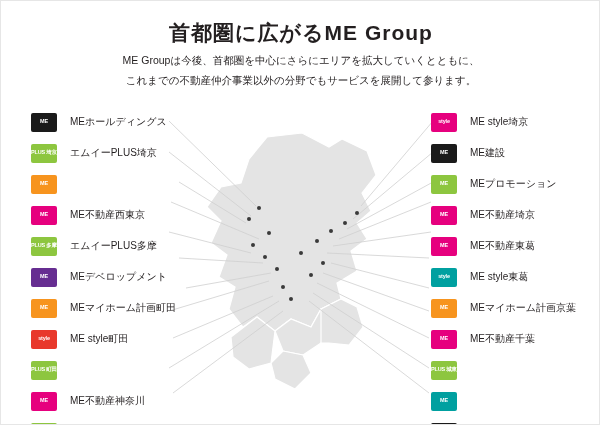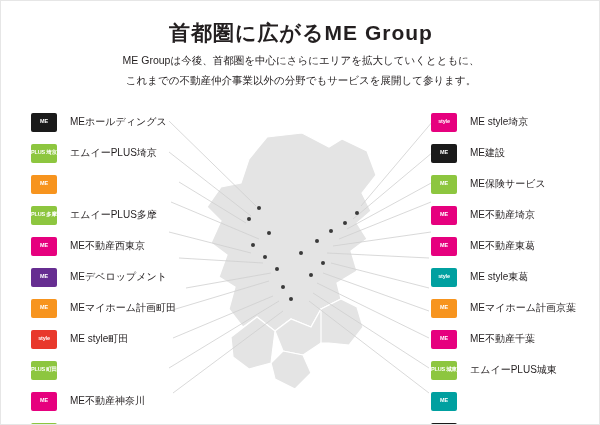--- a/index.html
+++ b/index.html
@@ -174,29 +174,29 @@
     </div>
     <div class="item">
       <span class="badge" style="background:#8dc63f">PLUS
 埼京</span>
       <span class="label">エムイーPLUS埼京</span>
     </div>
     <div class="item">
       <span class="badge" style="background:#f7941e">ME</span>
     </div>
     <div class="item">
+      <span class="badge" style="background:#e6007e">ME</span>
+      <span class="label">ME不動産西東京</span>
+    </div>
+    <div class="item">
       <span class="badge" style="background:#8dc63f">PLUS
 多摩</span>
       <span class="label">エムイーPLUS多摩</span>
     </div>
     <div class="item">
-      <span class="badge" style="background:#e6007e">ME</span>
-      <span class="label">ME不動産西東京</span>
-    </div>
-    <div class="item">
       <span class="badge" style="background:#662d91">ME</span>
       <span class="label">MEデベロップメント</span>
     </div>
     <div class="item">
       <span class="badge" style="background:#f7941e">ME</span>
       <span class="label">MEマイホーム計画町田</span>
     </div>
     <div class="item">
       <span class="badge" style="background:#e8382b">style</span>
       <span class="label">ME style町田</span>
@@ -220,21 +220,21 @@
     <div class="item">
       <span class="badge" style="background:#e6007e">style</span>
       <span class="label">ME style埼京</span>
     </div>
     <div class="item">
       <span class="badge" style="background:#1a1a1a">ME</span>
       <span class="label">ME建設</span>
     </div>
     <div class="item">
       <span class="badge" style="background:#8dc63f">ME</span>
-      <span class="label">ME保険サービス</span>
+      <span class="label">MEプロモーション</span>
     </div>
     <div class="item">
       <span class="badge" style="background:#e6007e">ME</span>
       <span class="label">ME不動産埼京</span>
     </div>
     <div class="item">
       <span class="badge" style="background:#e6007e">ME</span>
       <span class="label">ME不動産東葛</span>
     </div>
     <div class="item">
@@ -245,21 +245,20 @@
       <span class="badge" style="background:#f7941e">ME</span>
       <span class="label">MEマイホーム計画京葉</span>
     </div>
     <div class="item">
       <span class="badge" style="background:#e6007e">ME</span>
       <span class="label">ME不動産千葉</span>
     </div>
     <div class="item">
       <span class="badge" style="background:#8dc63f">PLUS
 城東</span>
-      <span class="label">エムイーPLUS城東</span>
     </div>
     <div class="item">
       <span class="badge" style="background:#00a0a0">ME</span>
     </div>
     <div class="item">
       <span class="badge" style="background:#1a1a1a">ME</span>
 
     </div>
   </div>
 

